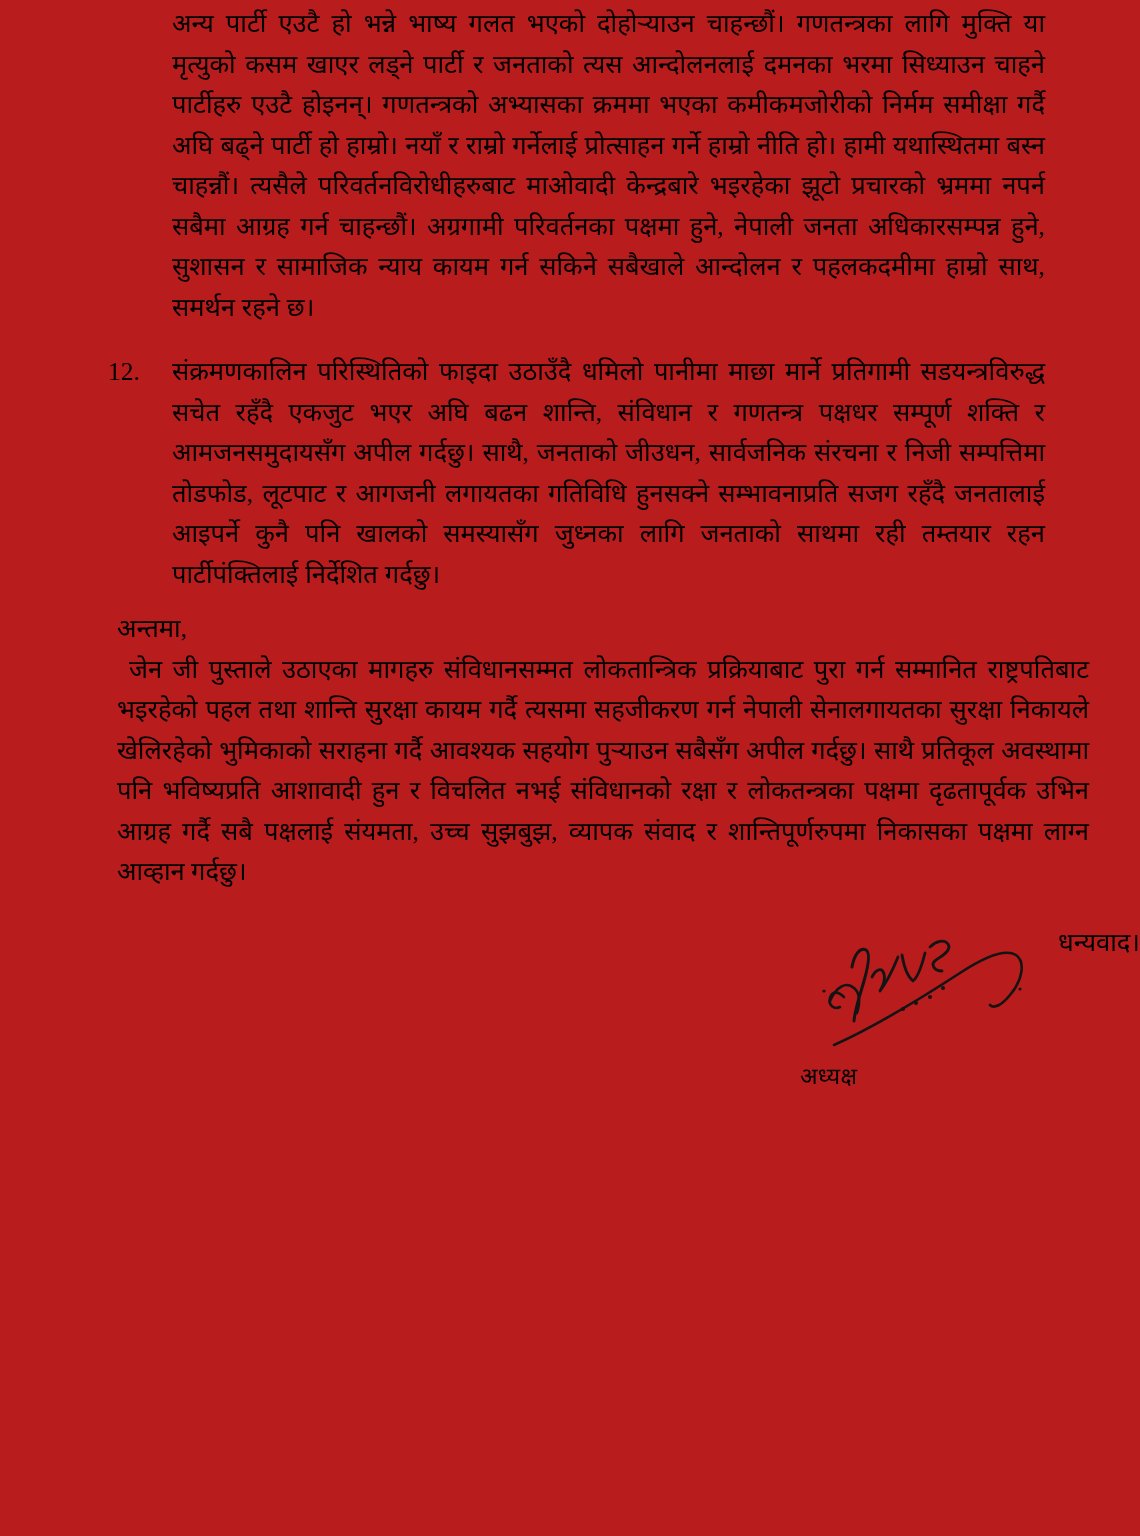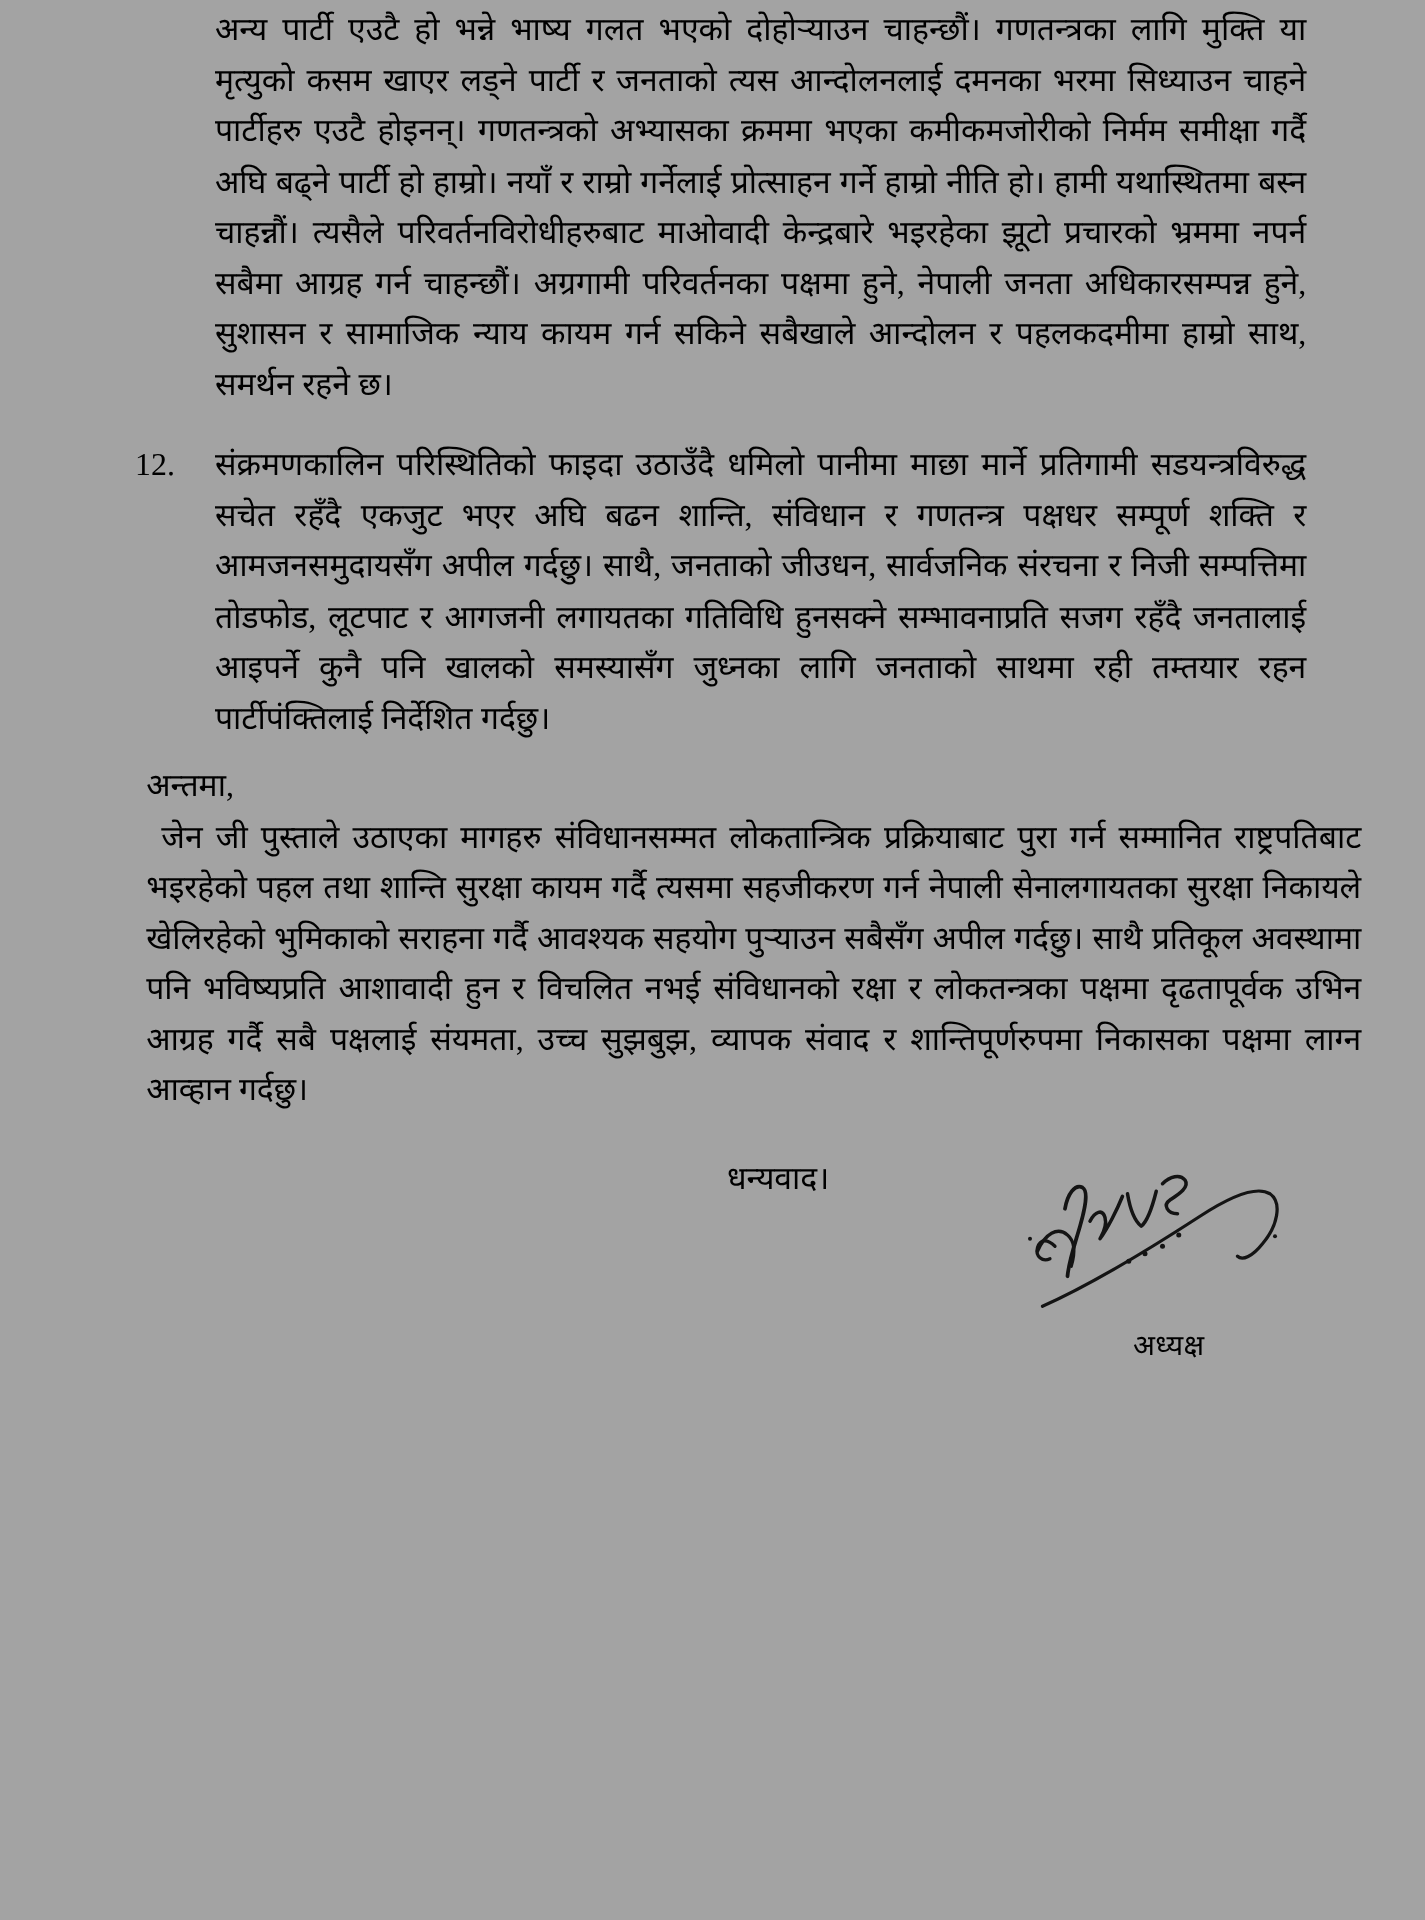--- a/index.html
+++ b/index.html
@@ -8,21 +8,21 @@
     background: #ffffff;
   }
   body {
     font-family: "Liberation Serif", "DejaVu Serif", serif;
     color: #000000;
   }
   .page {
     position: relative;
     width: 1140px;
     height: 1536px;
-    background: #a3a3a3;
+    background: #b91c1c;
     overflow: hidden;
     box-sizing: border-box;
   }
 
   .content {
     position: absolute;
     left: 0;
     top: 0;
     width: 1140px;
   }
@@ -71,31 +71,30 @@
     text-align: left;
   }
   .closing-body {
     text-indent: 12px;
   }
 
   .thanks {
     padding: 0 0 0 105px;
     font-size: 25.5px;
     line-height: 40.5px;
-    text-align: center;
+    text-align: right;
   }
   .gap-before-thanks { height: 30px; }
 
   
   .sign-wrap {
     position: absolute;
     left: 800px;
     top: 925px;
     width: 270px;
-    text-align: center;
   }
   .sign-svg {
     display: block;
     margin: 0 auto;
     width: 250px;
     height: 135px;
   }
   .sign-title {
     font-size: 23px;
     line-height: 30px;

